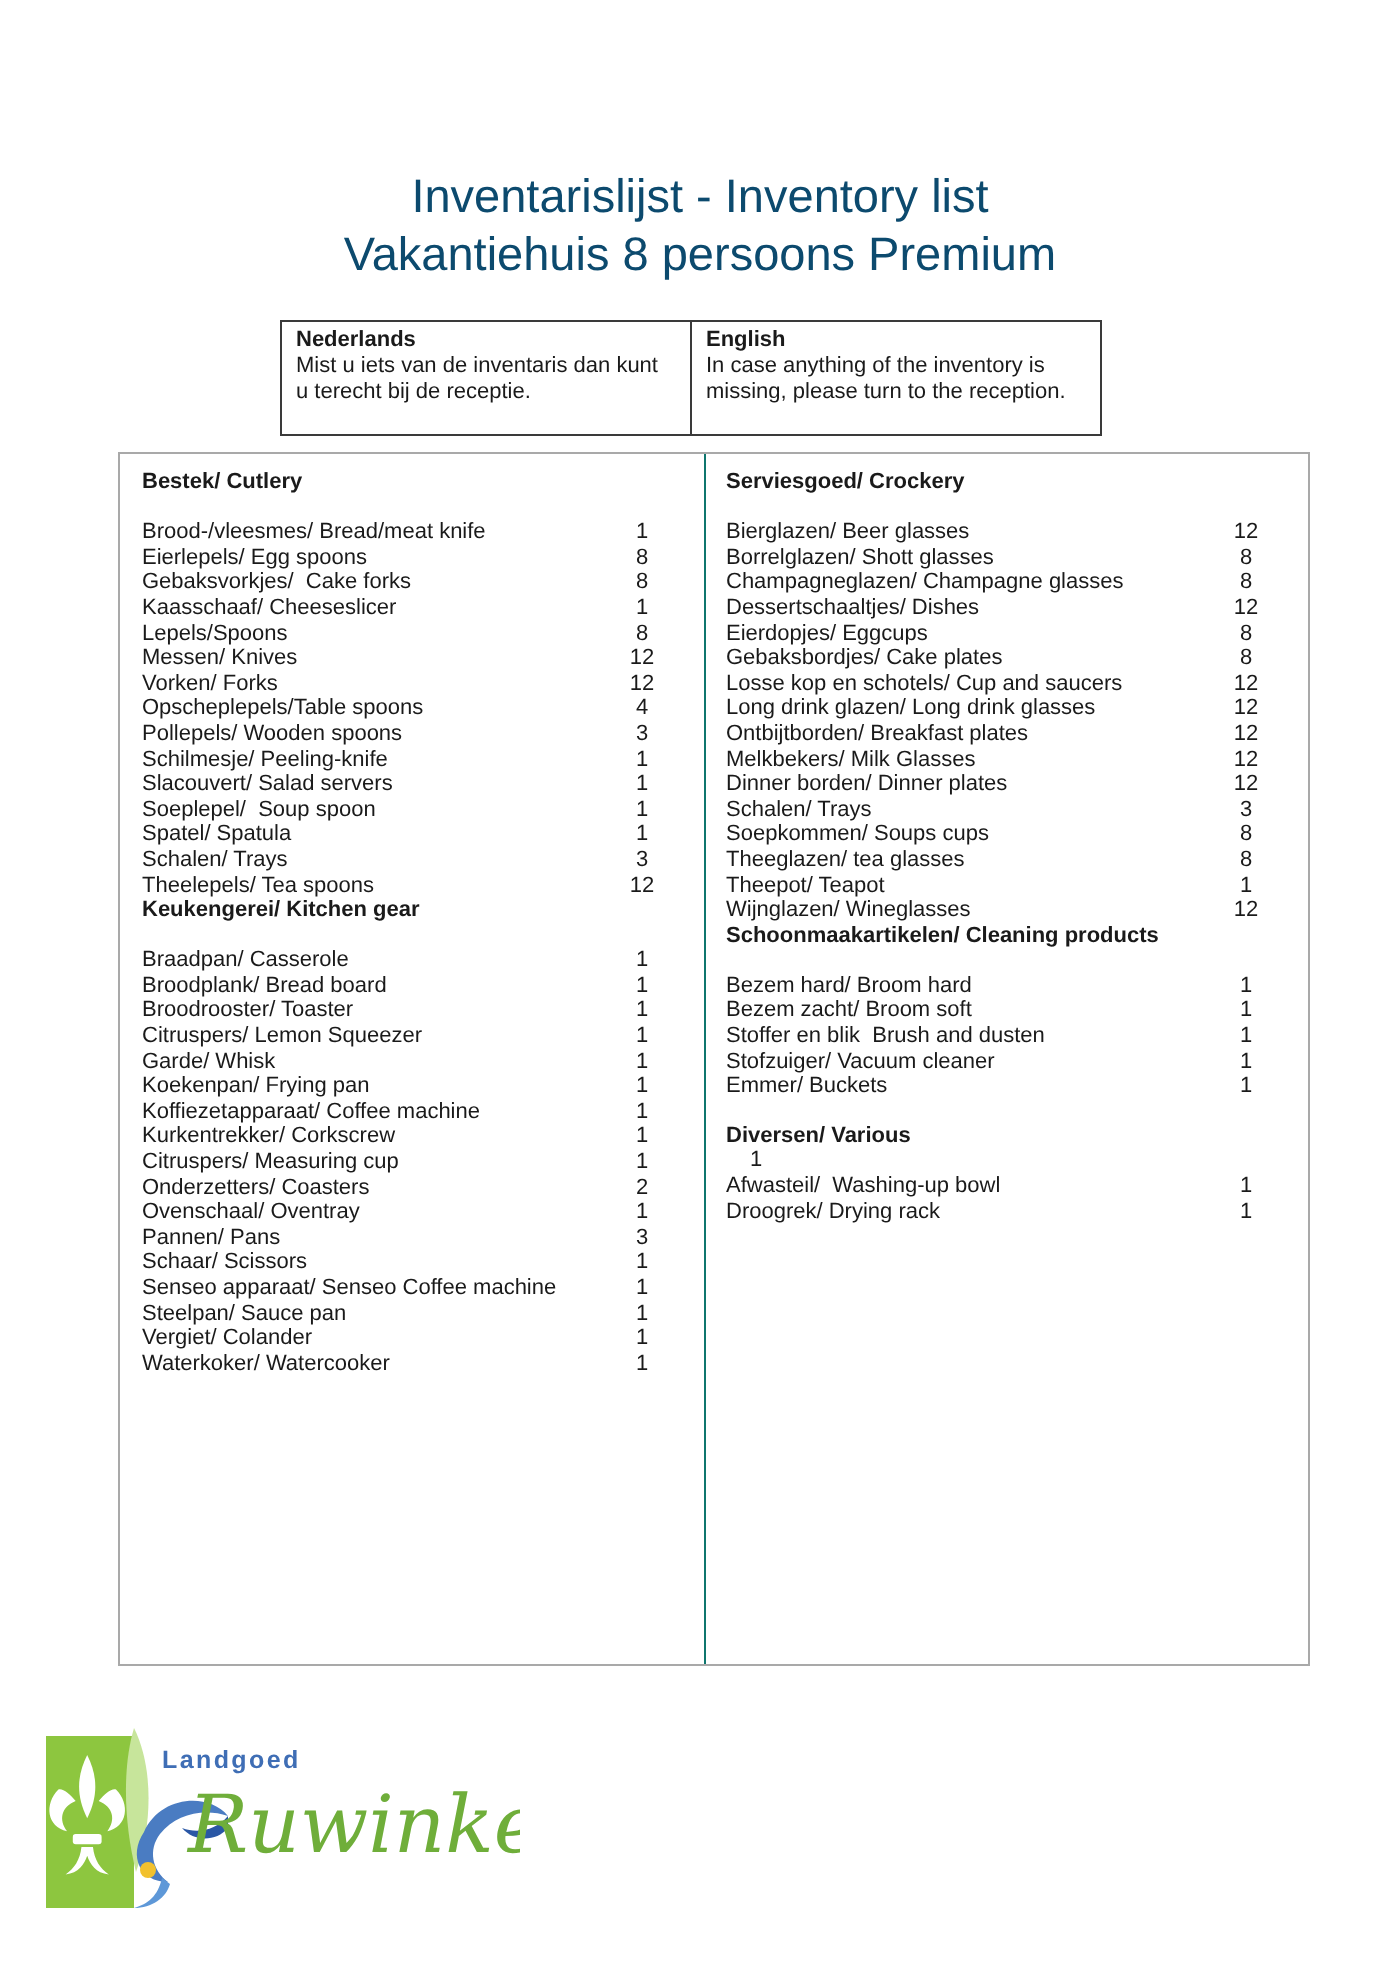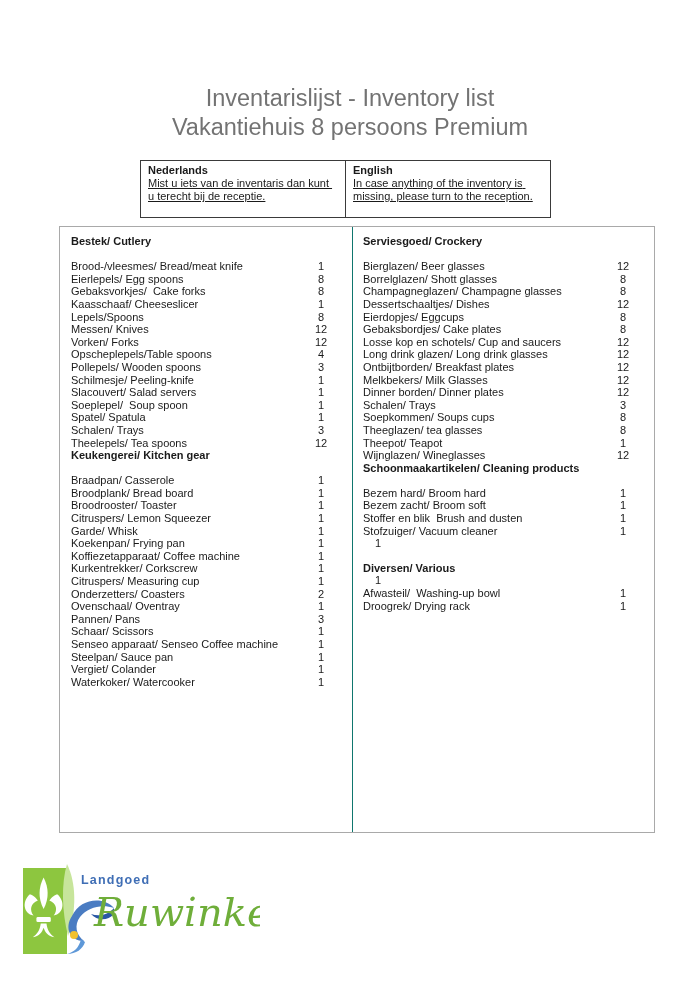--- a/index.html
+++ b/index.html
@@ -2,32 +2,32 @@
 <html><head>
 <meta charset="utf-8">
 <style>
   html,body { margin:0; padding:0; }
   body {
     width:700px; height:990px; position:relative; background:#ffffff;
     font-family:"Liberation Sans", sans-serif; color:#1a1a1a; overflow:hidden;
   }
   .page-title {
     position:absolute; top:84px; left:0; width:700px; text-align:center;
-    font-size:23.5px; line-height:29px; color:#737373; font-weight:400;
+    font-size:23.5px; line-height:29px; color:#0c4a6e; font-weight:400;
   }
   .notice-box {
     position:absolute; left:140px; top:160px; width:411px; height:58px;
     border:1px solid #3a3a3a; box-sizing:border-box; display:flex;
     font-size:11px; line-height:13px;
   }
   .notice-cell { box-sizing:border-box; padding:3px 8px 0 7px; }
   .notice-cell.nl { width:205px; border-right:1px solid #3a3a3a; }
   .notice-cell.en { flex:1; }
   .notice-heading { font-weight:bold; }
-  .notice-body { white-space:pre-wrap;text-decoration:underline; }
+  .notice-body { white-space:pre-wrap; }
   .main-box {
     position:absolute; left:59px; top:226px; width:596px; height:607px;
     border:1px solid #a9a9a9; box-sizing:border-box; display:flex;
     font-size:11px; line-height:12.6px;
   }
   .col { box-sizing:border-box; }
   .col-left  { width:293px; border-right:1px solid #0f766e; padding:8px 16px 0 11px; }
   .col-right { flex:1; padding:8px 16px 0 10px; }
   .section + .section { }
   .section.tight { margin-top:12px; }
@@ -274,20 +274,21 @@
         </div>
         <div class="row">
           <span class="row-label">Stoffer en blik  Brush and dusten</span>
           <span class="row-qty">1</span>
         </div>
         <div class="row">
           <span class="row-label">Stofzuiger/ Vacuum cleaner</span>
           <span class="row-qty">1</span>
         </div>
         <div class="row">
+          <span class="row-label">Emmer/ Buckets</span>
           <span class="row-qty">1</span>
         </div>
       </div>
       <div class="section tight">
         <div class="section-heading">Diversen/ Various</div>
         <div class="row">
           <span class="row-qty">1</span>
         </div>
         <div class="row">
           <span class="row-label">Afwasteil/  Washing-up bowl</span>

